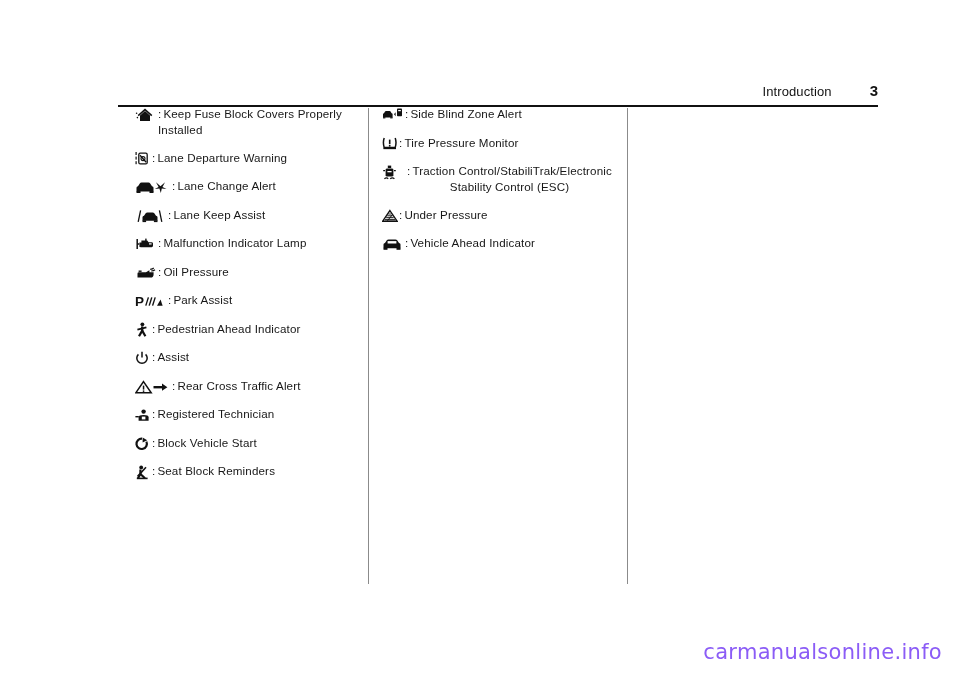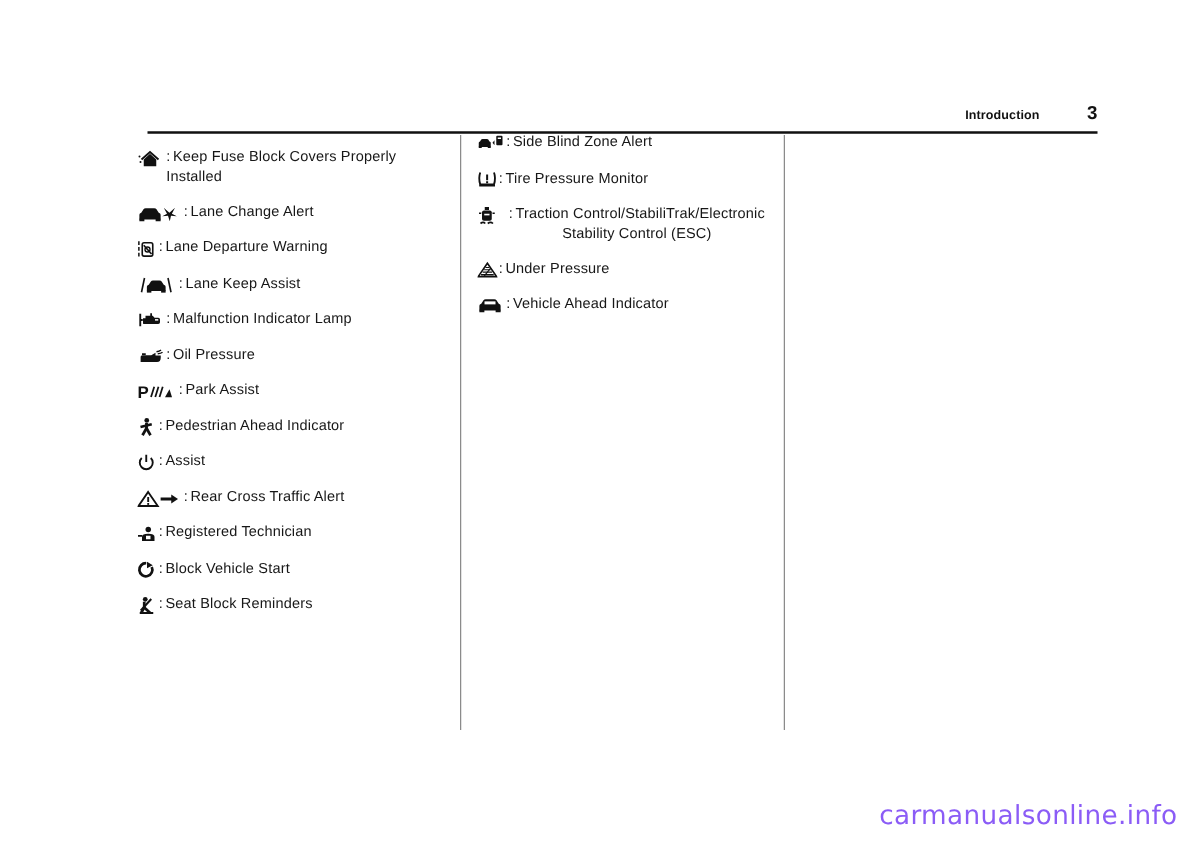--- a/index.html
+++ b/index.html
@@ -25,22 +25,22 @@
     height: 24px;
   }
   .header-title-wrap {
     position: absolute;
     right: 0;
     top: 0;
     display: flex;
     align-items: baseline;
   }
   .header-title {
-    font-size: 10px;
-    font-weight: bold;
+    font-size: 13px;
+    font-weight: normal;
     letter-spacing: 0.1px;
     color: #121212;
   }
   .header-pagenum {
     font-size: 15px;
     font-weight: bold;
     color: #121212;
     margin-left: 38px;
   }
   .header-rule {
@@ -57,21 +57,21 @@
     position: absolute;
     left: 0;
     top: 106px;
     width: 960px;
     height: 480px;
   }
   .col {
     position: absolute;
     top: 0;
   }
-  .col-left  { left: 110px;  width: 238px; margin-top: 12px; }
+  .col-left  { left: 135px;  width: 238px; }
   .col-mid   { left: 382px;  width: 238px; text-align: center; }
   .col-right { left: 641px;  width: 238px; }
 
   .col-divider {
     position: absolute;
     top: 2px;
     width: 1px;
     height: 476px;
     background: #8b8b8b;
   }
@@ -144,43 +144,43 @@
           <path d="M5 13 L5 7.5 L10 3 L15 7.5 L15 13 Z" fill="#111"></path>
           <path d="M3.2 7.6 L10 1.6 L16.8 7.6" fill="none" stroke="#111" stroke-width="1.5"></path>
           <circle cx="1.6" cy="5.2" r="0.8" fill="#111"></circle>
           <circle cx="2.4" cy="9.6" r="0.8" fill="#111"></circle>
         </svg>
       </span>
       <span class="entry-text"><span class="colon">:</span><span>Keep Fuse Block Covers Properly Installed</span></span>
     </div>
 
     <div class="entry">
-      <span class="entry-icon xwide">
-        <svg width="34" height="14" viewBox="0 0 34 14">
-          <path d="M1.5 11.5 L1.5 7.8 Q1.5 6.6 3 6.2 L4.8 3.4 Q5.3 2.6 6.6 2.6 L13.4 2.6 Q14.7 2.6 15.2 3.4 L17 6.2 Q18.5 6.6 18.5 7.8 L18.5 11.5 Z" fill="#111"></path>
-          <rect x="1.5" y="11.0" width="4" height="2.0" fill="#111"></rect>
-          <rect x="14.5" y="11.0" width="4" height="2.0" fill="#111"></rect>
-          <path d="M21 2.2 L25.5 6.2 L30 2.2 L27.5 7.0 L31.5 9.0 L26.8 8.6 L25.8 13.0 L24.4 8.6 L19.8 9.0 L23.6 7.0 Z" fill="#111"></path>
-        </svg>
-      </span>
-      <span class="entry-text"><span class="colon">:</span><span>Lane Change Alert</span></span>
-    </div>
-
-    <div class="entry">
       <span class="entry-icon narrow">
         <svg width="15" height="15" viewBox="0 0 15 15">
           <rect x="0.5" y="1" width="1.2" height="3" fill="#111"></rect>
           <rect x="0.5" y="5.6" width="1.2" height="3" fill="#111"></rect>
           <rect x="0.5" y="10.2" width="1.2" height="3" fill="#111"></rect>
           <path d="M5.2 2.2 L10.8 2.2 Q12.2 2.2 12.2 3.8 L12.2 11.4 Q12.2 12.9 10.8 12.9 L5.2 12.9 Q3.8 12.9 3.8 11.4 L3.8 3.8 Q3.8 2.2 5.2 2.2 Z" fill="none" stroke="#111" stroke-width="1.3"></path>
           <path d="M5.0 4.2 L11.2 11.2" stroke="#111" stroke-width="1.3"></path>
           <circle cx="8" cy="7.6" r="2.0" fill="none" stroke="#111" stroke-width="1.1"></circle>
         </svg>
       </span>
       <span class="entry-text"><span class="colon">:</span><span>Lane Departure Warning</span></span>
+    </div>
+
+    <div class="entry">
+      <span class="entry-icon xwide">
+        <svg width="34" height="14" viewBox="0 0 34 14">
+          <path d="M1.5 11.5 L1.5 7.8 Q1.5 6.6 3 6.2 L4.8 3.4 Q5.3 2.6 6.6 2.6 L13.4 2.6 Q14.7 2.6 15.2 3.4 L17 6.2 Q18.5 6.6 18.5 7.8 L18.5 11.5 Z" fill="#111"></path>
+          <rect x="1.5" y="11.0" width="4" height="2.0" fill="#111"></rect>
+          <rect x="14.5" y="11.0" width="4" height="2.0" fill="#111"></rect>
+          <path d="M21 2.2 L25.5 6.2 L30 2.2 L27.5 7.0 L31.5 9.0 L26.8 8.6 L25.8 13.0 L24.4 8.6 L19.8 9.0 L23.6 7.0 Z" fill="#111"></path>
+        </svg>
+      </span>
+      <span class="entry-text"><span class="colon">:</span><span>Lane Change Alert</span></span>
     </div>
 
     <div class="entry">
       <span class="entry-icon wide">
         <svg width="30" height="14" viewBox="0 0 30 14">
           <path d="M3.2 12.8 L5.6 1.4" stroke="#111" stroke-width="1.3" fill="none"></path>
           <path d="M26.8 12.8 L24.4 1.4" stroke="#111" stroke-width="1.3" fill="none"></path>
           <path d="M7.5 11.8 L7.5 8.3 Q7.5 7.2 9 6.8 L10.7 4.2 Q11.2 3.4 12.4 3.4 L17.6 3.4 Q18.8 3.4 19.3 4.2 L21 6.8 Q22.5 7.2 22.5 8.3 L22.5 11.8 Z" fill="#111"></path>
           <rect x="7.5" y="11.3" width="3.6" height="1.8" fill="#111"></rect>
           <rect x="18.9" y="11.3" width="3.6" height="1.8" fill="#111"></rect>

